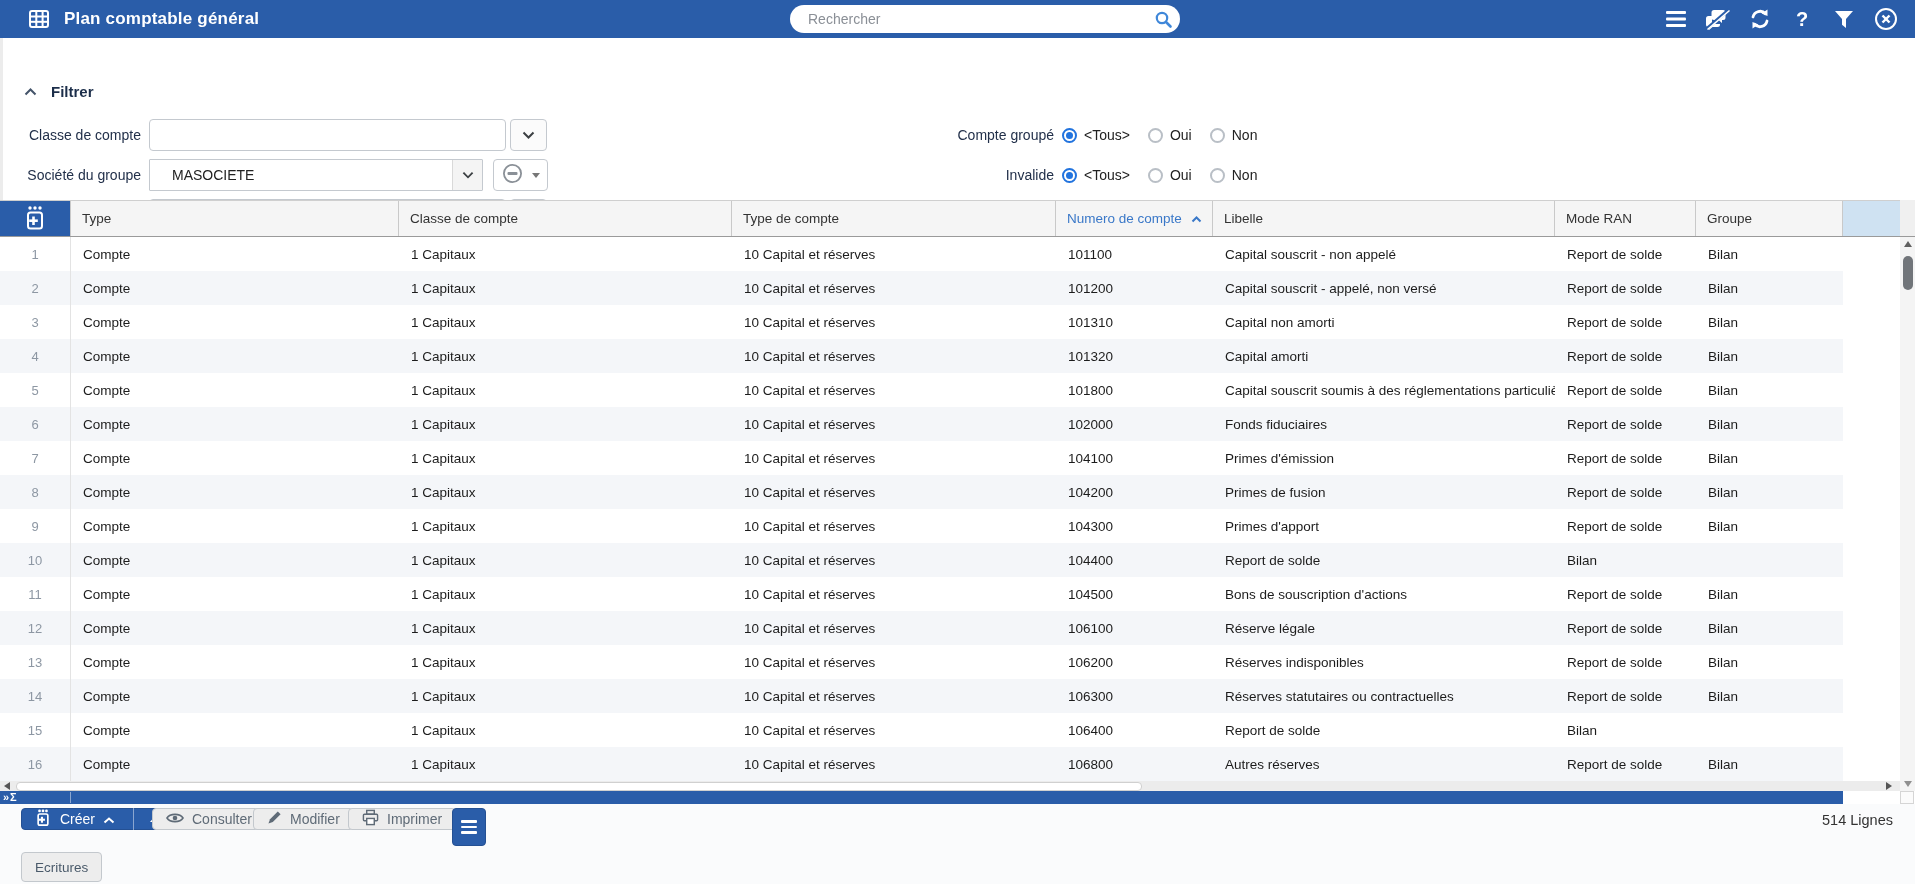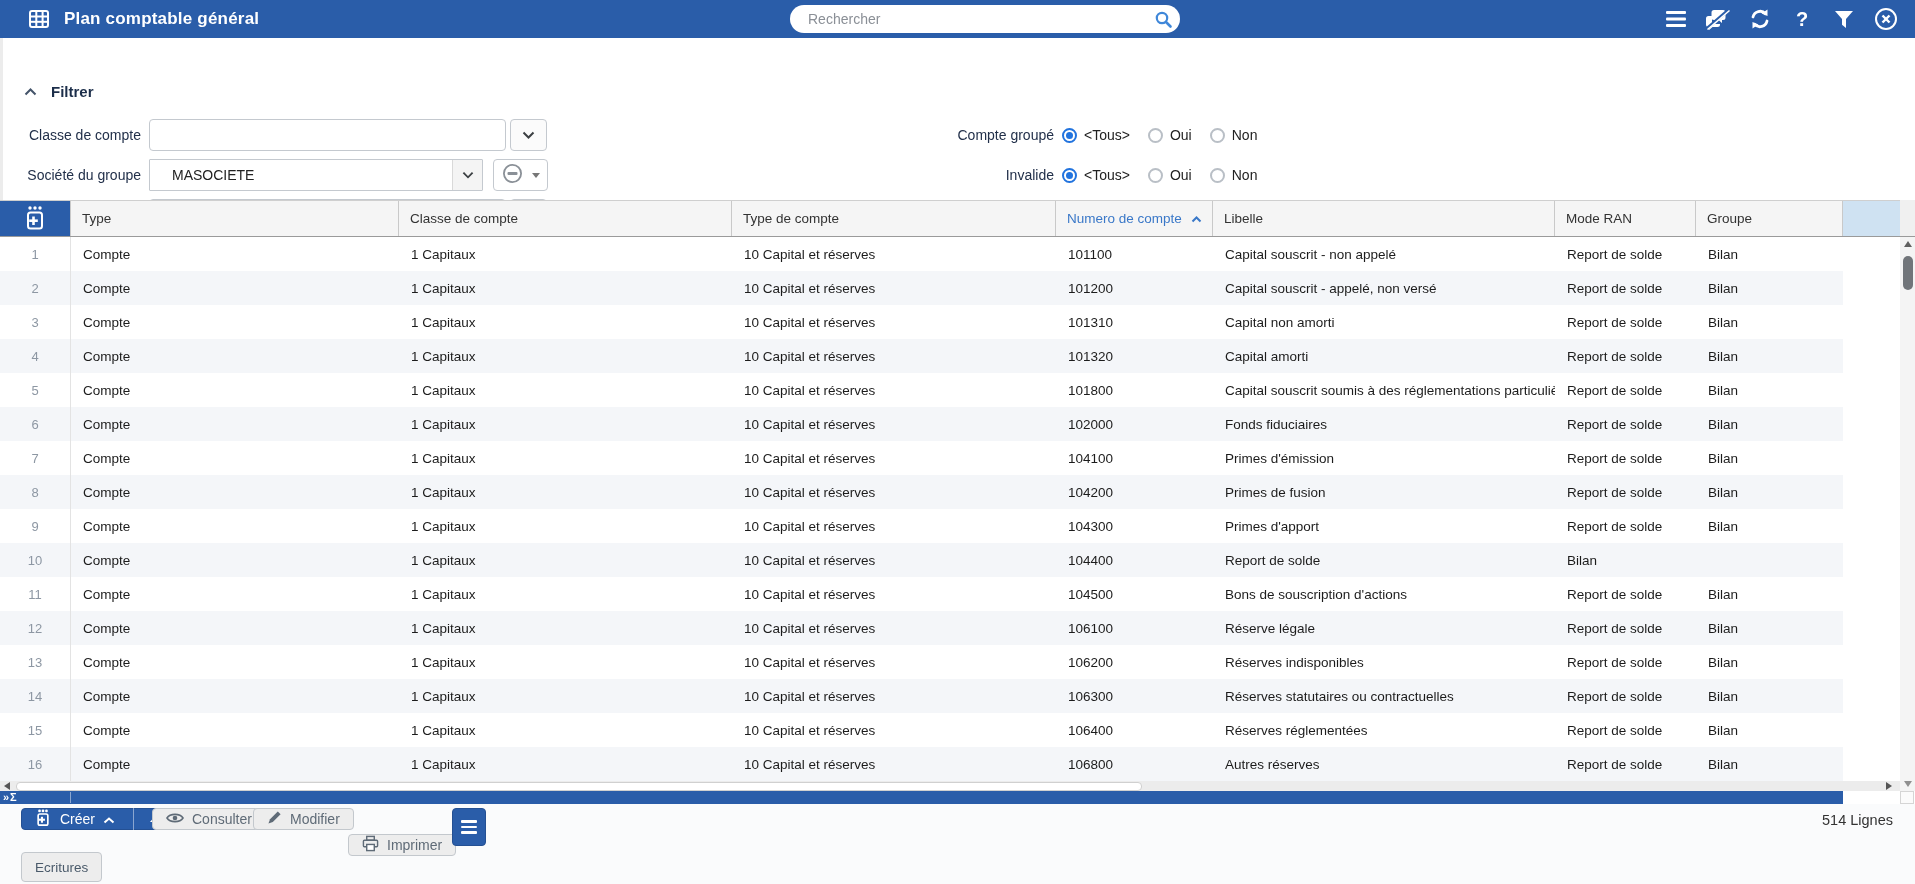--- a/index.html
+++ b/index.html
@@ -411,21 +411,20 @@
           <div class="tcell col-libelle">Réserves statutaires ou contractuelles</div>
           <div class="tcell col-mode_ran">Report de solde</div>
           <div class="tcell col-groupe">Bilan</div>
         </div>
         <div class="trow">
           <div class="tcell col-num">15</div>
           <div class="tcell col-type">Compte</div>
           <div class="tcell col-classe">1 Capitaux</div>
           <div class="tcell col-type_compte">10 Capital et réserves</div>
           <div class="tcell col-numero">106400</div>
-          <div class="tcell col-libelle">Réserves réglementées</div>
           <div class="tcell col-mode_ran">Report de solde</div>
           <div class="tcell col-groupe">Bilan</div>
         </div>
         <div class="trow stripe">
           <div class="tcell col-num">16</div>
           <div class="tcell col-type">Compte</div>
           <div class="tcell col-classe">1 Capitaux</div>
           <div class="tcell col-type_compte">10 Capital et réserves</div>
           <div class="tcell col-numero">106800</div>
           <div class="tcell col-libelle">Autres réserves</div>
@@ -499,21 +498,21 @@
 
     <button class="btn" style="left:253px;">
       <span>
         <svg width="15" height="15" viewBox="0 0 16 16">
             <path d="M1.5 14.5 L3.2 9.8 L11.5 1.5 L14.5 4.5 L6.2 12.8 z" fill="#5f6b77"></path>
           </svg>
       </span>
       <span>Modifier</span>
     </button>
 
-    <button class="btn" style="left:348px;margin-top:26px;">
+    <button class="btn" style="left:348px;">
       <span>
         <svg width="17" height="17" viewBox="0 0 18 18">
             <rect x="5" y="1.5" width="8" height="4" fill="none" stroke="#5f6b77" stroke-width="1.5"></rect>
             <rect x="1.5" y="5.5" width="15" height="7" rx="1" fill="none" stroke="#5f6b77" stroke-width="1.5"></rect>
             <rect x="5" y="10" width="8" height="6.5" fill="#fff" stroke="#5f6b77" stroke-width="1.5"></rect>
           </svg>
       </span>
       <span>Imprimer</span>
     </button>
 

